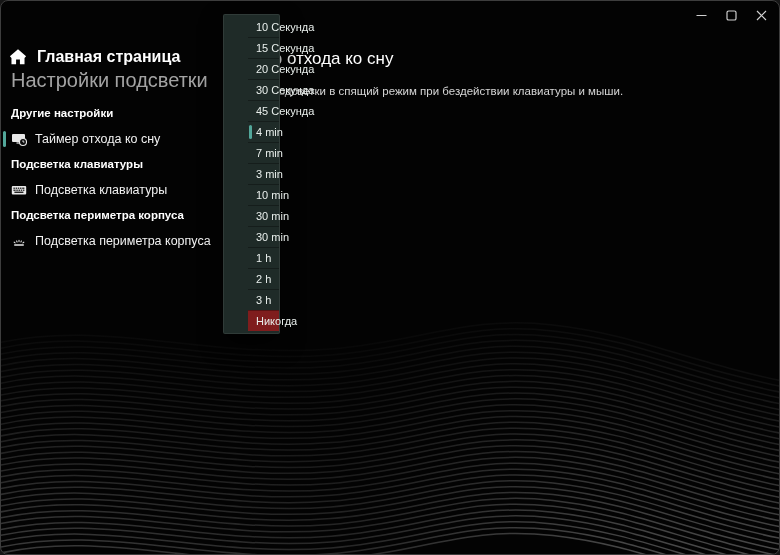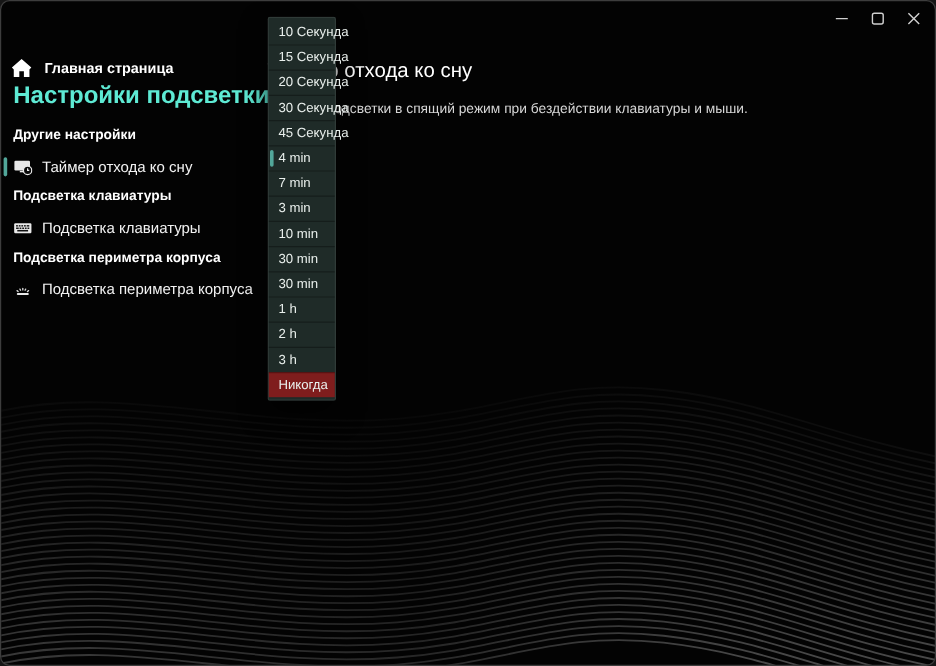--- a/index.html
+++ b/index.html
@@ -13,22 +13,22 @@
     border:1px solid #3d3d3d;border-radius:8px;overflow:hidden;
   }
   
   .titlebar-controls{position:absolute;top:4px;right:4px;display:flex;gap:2px;z-index:40;}
   .ctrl{width:28px;height:20px;display:flex;align-items:center;justify-content:center;cursor:default;}
   .ctrl svg{display:block;}
   
   .sidebar{position:absolute;left:0;top:0;width:222px;height:100%;z-index:5;}
   .home-row{position:absolute;left:8px;top:44px;height:24px;display:flex;align-items:center;gap:10px;}
   .home-row .icon{width:18px;height:18px;}
-  .home-label{font-size:12px;font-weight:700;color:#fff;white-space:nowrap;}
-  .sidebar-title{position:absolute;left:10px;top:68px;font-size:20px;font-weight:700;color:#5eead4;white-space:nowrap;}
+  .home-label{font-size:16px;font-weight:700;color:#fff;white-space:nowrap;}
+  .sidebar-title{position:absolute;left:10px;top:68px;font-size:20px;font-weight:400;color:#a3a3a3;white-space:nowrap;}
   .sidebar-nav{position:absolute;left:0;top:98px;width:222px;}
   .section-heading{margin:8px 0 8px 10px;font-size:11.5px;font-weight:700;color:#fff;line-height:13px;white-space:nowrap;}
   .nav-item{position:relative;height:22px;display:flex;align-items:center;gap:8px;padding-left:10px;cursor:default;}
   .nav-item .icon{width:16px;height:16px;flex:none;}
   .nav-item .nav-label{font-size:12.5px;color:#f2f2f2;white-space:nowrap;}
   .nav-item.selected::before{
     content:"";position:absolute;left:2px;top:3px;bottom:3px;width:2.5px;border-radius:2px;background:#52a79a;
   }
   
   .main-title{position:absolute;left:222px;top:48px;z-index:1;font-size:17px;font-weight:400;color:#fff;white-space:nowrap;}
@@ -36,20 +36,21 @@
   
   .dropdown{
     position:absolute;left:222px;top:13px;width:57px;box-sizing:border-box;z-index:30;
     background:#1f2b28;border:1px solid rgba(255,255,255,0.08);border-radius:2px;
     padding:2px 0;box-shadow:0 10px 22px rgba(0,0,0,0.7);
   }
   .dd-item{
     position:relative;height:20px;line-height:20px;padding-left:8px;
     font-size:11px;color:#e9efec;white-space:nowrap;cursor:default;
     border-top:1px solid rgba(0,0,0,0.32);
+    margin-left:24px;
   }
   .dd-item:first-child{border-top:none;}
   .dd-item.selected::before{
     content:"";position:absolute;left:1px;top:3px;bottom:3px;width:3px;border-radius:2px;background:#52a79a;
   }
   .dd-item.hovered{background:#7f1d1d;}
   
   .waves{position:absolute;left:0;top:308px;width:780px;height:247px;z-index:0;pointer-events:none;}
 </style>
 </head>

